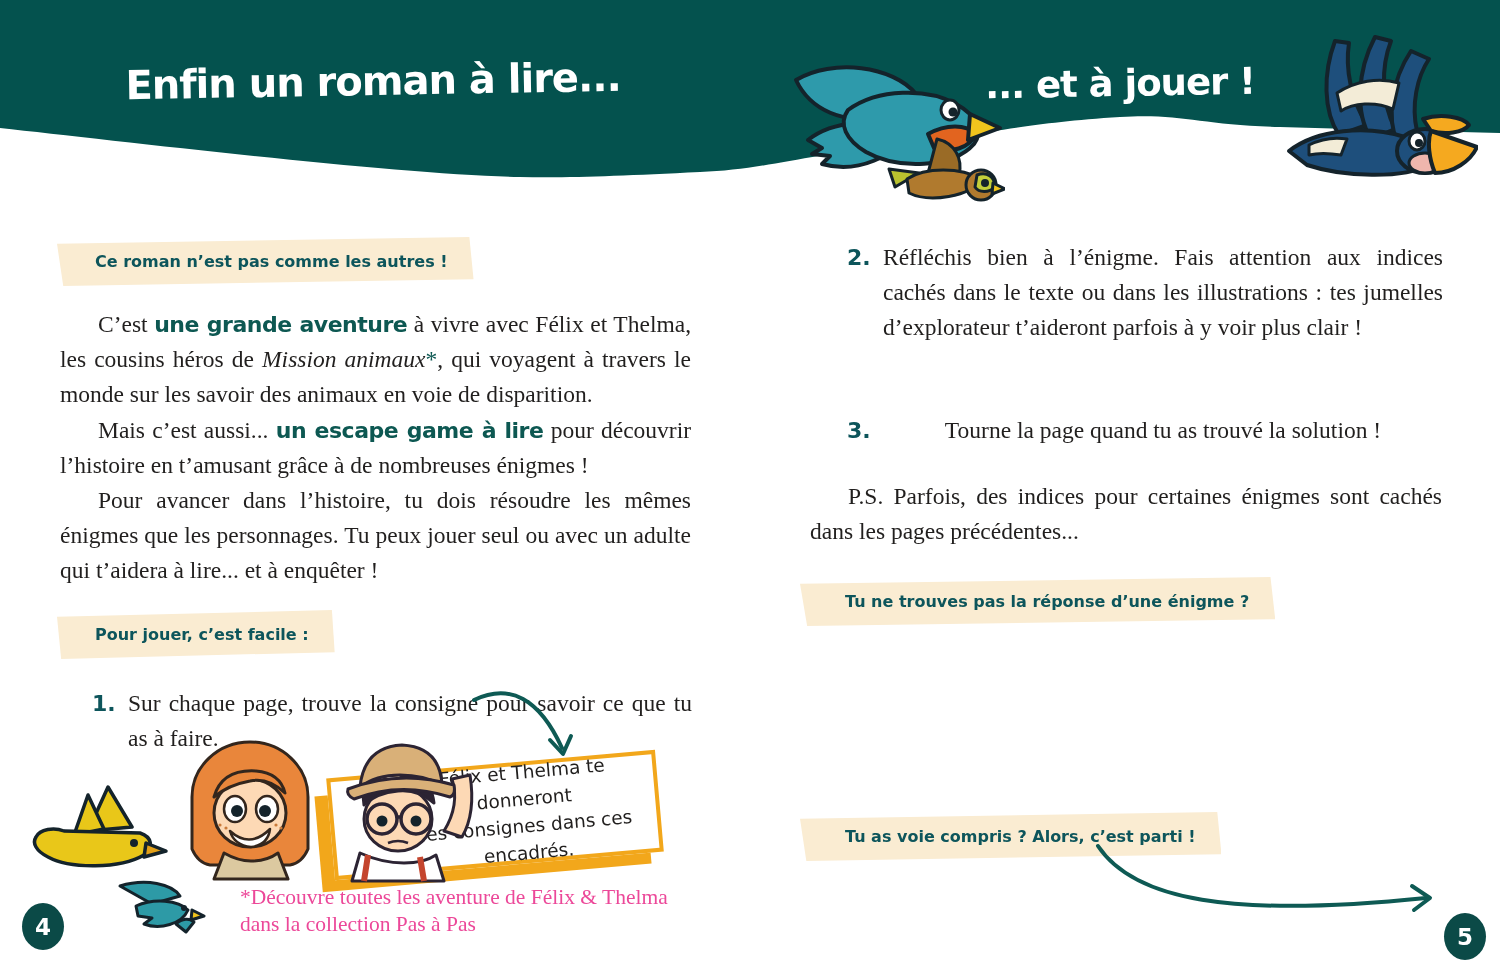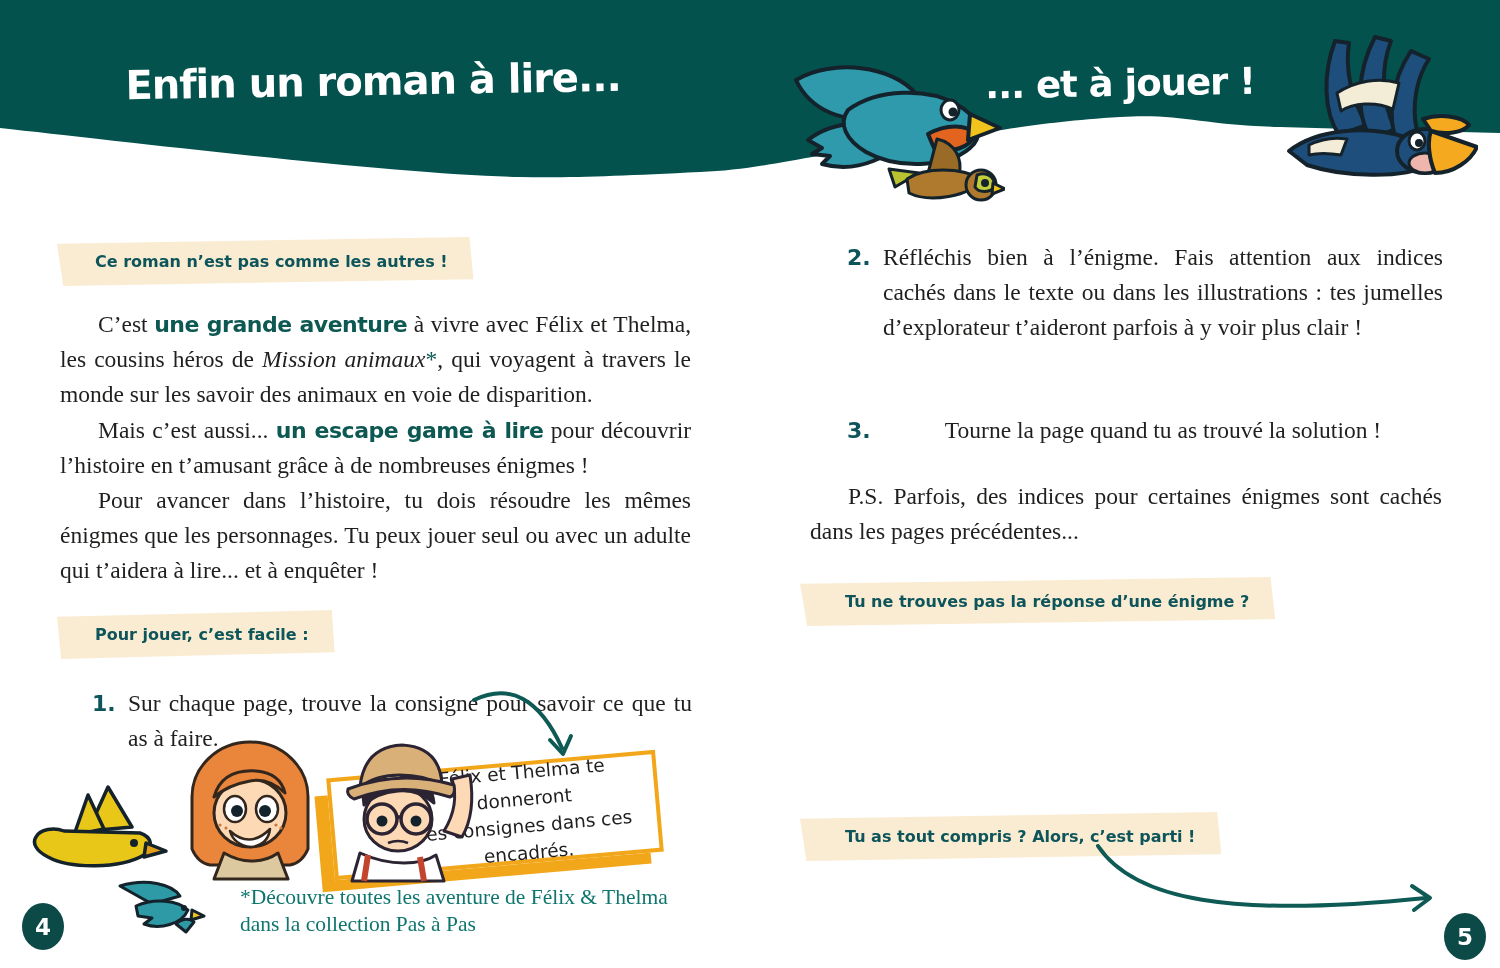--- a/index.html
+++ b/index.html
@@ -48,21 +48,21 @@
     background:#fff;border:4px solid #f2a71b;transform:rotate(-5deg);
     display:flex;align-items:center;justify-content:flex-end;
   }
   .speech-text{
     font-family:"DejaVu Sans",sans-serif;font-size:18.5px;color:#211f1e;
     text-align:center;line-height:27px;padding-right:8px;width:245px;
   }
   
   .footnote{
     position:absolute;left:240px;top:884px;width:440px;
-    color:#0f766e;font-size:21.5px;line-height:27px;
+    color:#ec4899;font-size:21.5px;line-height:27px;
   }
   
   .page-bubble{
     position:absolute;width:42px;height:47px;border-radius:50%;
     background:#0b4a47;color:#fff;display:flex;align-items:center;justify-content:center;
     font-family:"DejaVu Sans",sans-serif;font-weight:bold;font-size:23px;
   }
   .illu{position:absolute;}
 </style>
 </head>
@@ -216,20 +216,20 @@
 
 <div class="flow" style="left:810px;top:479px;width:632px;">
   <p>P.S. Parfois, des indices pour certaines énigmes sont cachés dans les pages précédentes...</p>
 </div>
 
 <div class="hl" style="left:800px;top:577px;padding-left:45px;">Tu ne trouves pas la réponse d’une énigme ?</div>
 
 <div class="flow" style="left:810px;top:650px;width:633px;">
 </div>
 
-<div class="hl" style="left:800px;top:812px;padding-left:45px;">Tu as tout compris ? Alors, c’est parti !</div>
+<div class="hl" style="left:800px;top:812px;padding-left:45px;">Tu as voie compris ? Alors, c’est parti !</div>
 
 <svg class="illu" style="left:1090px;top:838px;" width="360" height="78" viewBox="0 0 360 78">
   <path d="M8,8 C44,62 140,80 336,60" fill="none" stroke="#0e5a54" stroke-width="4" stroke-linecap="round"></path>
   <path d="M322,48 L340,60 L324,72" fill="none" stroke="#0e5a54" stroke-width="4" stroke-linecap="round" stroke-linejoin="round"></path>
 </svg>
 
 <div class="page-bubble" style="left:1444px;top:913px;">5</div>
 
 </body></html>

